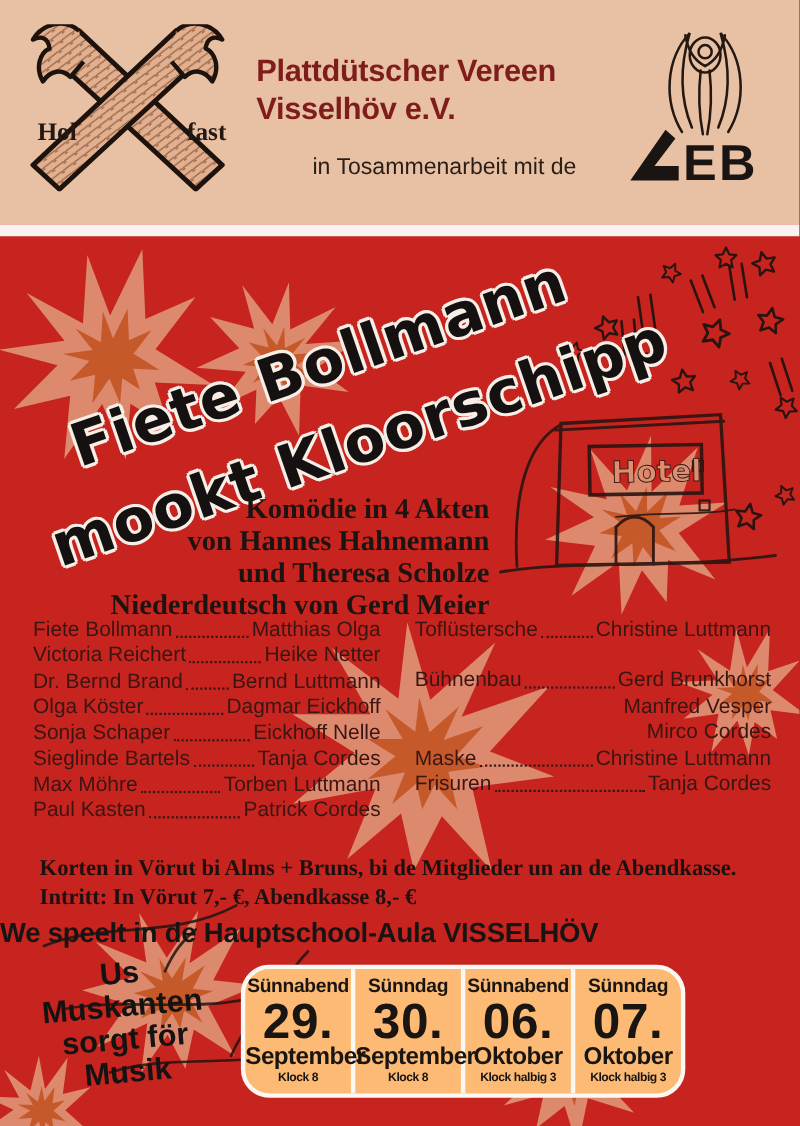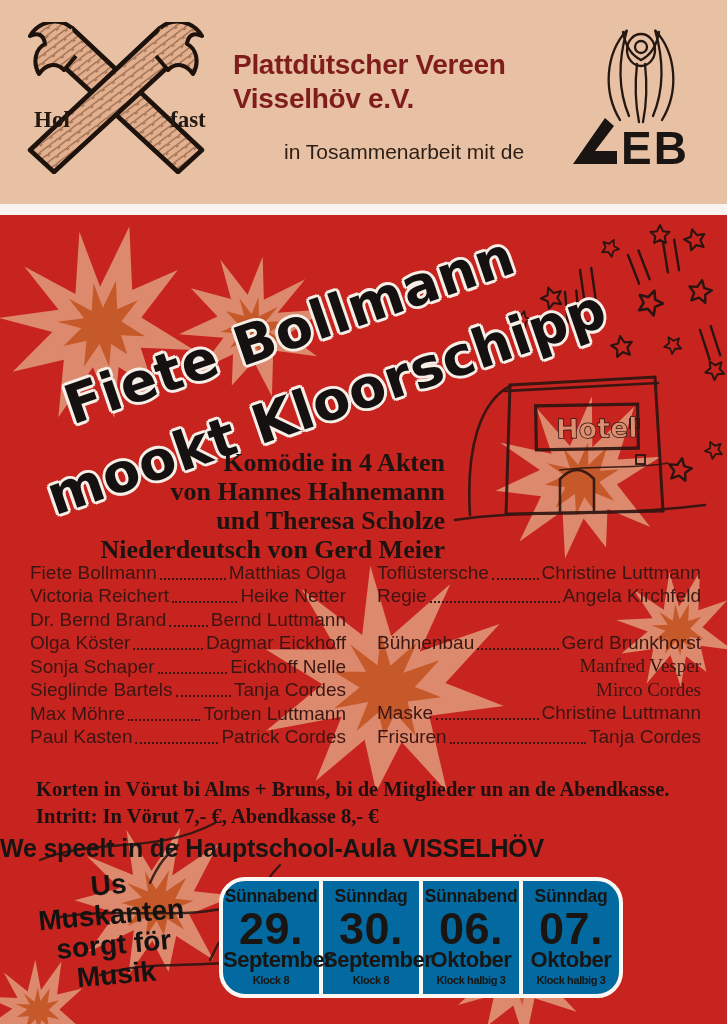--- a/index.html
+++ b/index.html
@@ -36,41 +36,41 @@
     position:absolute;right:282px;top:448px;width:400px;text-align:right;
     font-family:Liberation Serif, serif;font-weight:700;
     font-size:26px;line-height:29px;color:#1d1412;
   }
   
   .cast{position:absolute;top:560px;font-size:19px;color:#3b1512;}
   .cast-left{left:30px;width:316px;}
   .cast-right{left:377px;width:324px;text-align:center;}
   .cast-row{display:flex;align-items:flex-end;height:23.5px;white-space:nowrap;}
   .cast-row .leader{flex:1;border-bottom:2px dotted #3b1512;margin:0 3px 4px 3px;min-width:10px;}
-  .cast-row.right-only{justify-content:flex-end;font-family:Liberation Serif, serif;}
+  .cast-row.right-only{justify-content:flex-end;}
   .cast-spacer{height:23px;}
   
   .tickets{
     position:absolute;left:36px;top:776px;width:670px;
     font-family:"Liberation Serif",serif;font-weight:700;
     font-size:20.5px;line-height:27px;color:#1c1110;
   }
   .venue{
     position:absolute;right:27px;top:834px;width:700px;text-align:left;
     font-size:25px;font-weight:700;color:#171514;letter-spacing:-0.2px;
   }
   
   .music{
     position:absolute;left:10px;top:870px;width:205px;text-align:center;
     transform:rotate(-5deg);font-size:28px;font-weight:700;line-height:30px;color:#141312;
   }
   
   .dates-box{
     position:absolute;left:219px;top:877px;width:404px;height:121px;
-    background:#0369a1;border:4px solid #fbf7f2;border-radius:26px;
+    background:#fdba74;border:4px solid #fbf7f2;border-radius:26px;
     display:flex;box-sizing:border-box;overflow:hidden;
   }
   .date-col{
     flex:1;text-align:center;padding-top:5px;color:#181512;
     border-right:4px solid #fbf7f2;min-width:0;
   }
   .date-col:last-child{border-right:none;}
   .d-day{font-size:17.5px;font-weight:700;letter-spacing:-0.3px;}
   .d-num{font-size:45px;font-weight:700;line-height:43px;letter-spacing:0.5px;}
   .d-month{font-size:22px;font-weight:700;letter-spacing:-0.5px;margin-top:-2px;line-height:23px;}
@@ -255,25 +255,20 @@
         <span>Patrick Cordes</span>
     </div>
   </div>
 
   <div class="cast cast-right">
     <div class="cast-row">
       <span>Toflüstersche</span>
         <span class="leader"></span>
         <span>Christine Luttmann</span>
     </div>
-    <div class="cast-row">
-      <span>Regie</span>
-        <span class="leader"></span>
-        <span>Angela Kirchfeld</span>
-    </div>
     <div class="cast-spacer"></div>
     <div class="cast-row">
       <span>Bühnenbau</span>
         <span class="leader"></span>
         <span>Gerd Brunkhorst</span>
     </div>
     <div class="cast-row right-only">
       <span>Manfred Vesper</span>
     </div>
     <div class="cast-row right-only">

